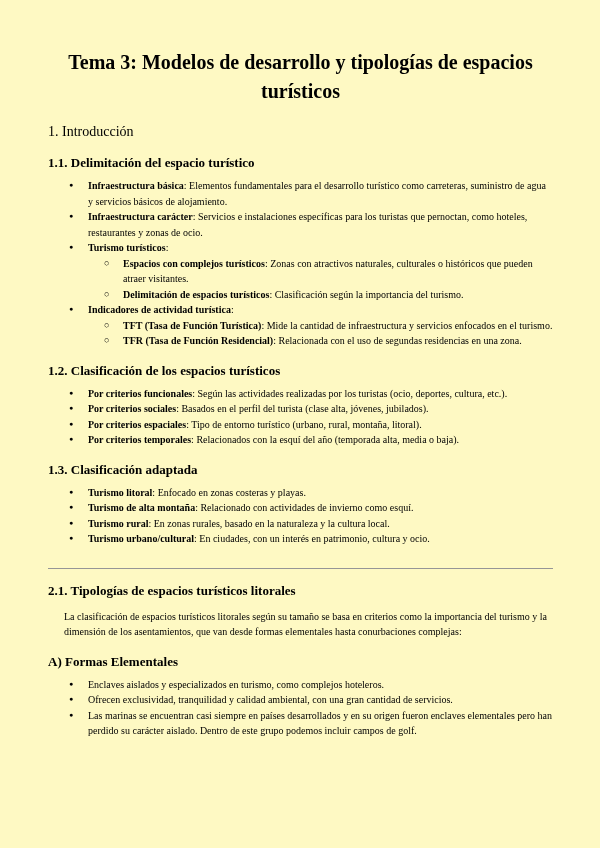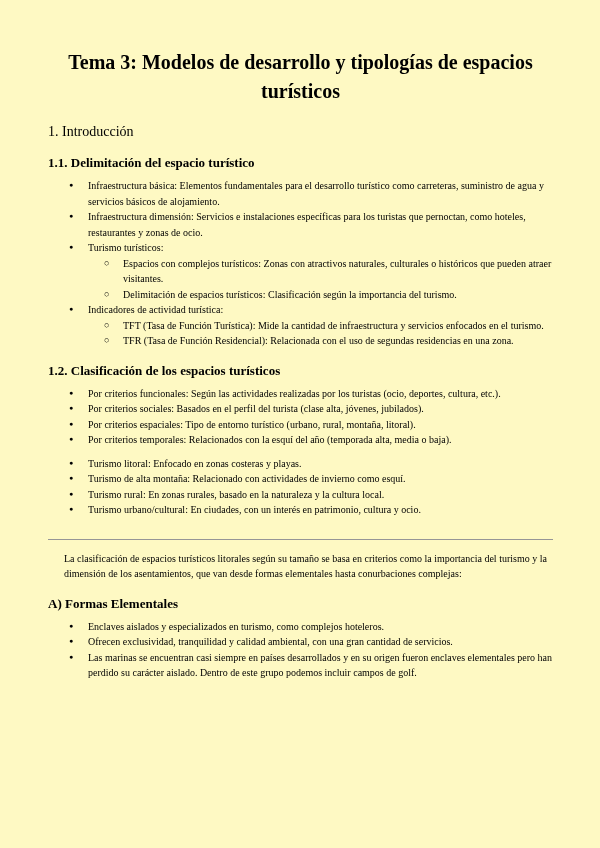--- a/index.html
+++ b/index.html
@@ -41,21 +41,21 @@
   }
   .li { display: flex; }
   .li .mk {
     flex: 0 0 19px;
     line-height: 15.5px;
   }
   .li.l1 .mk { font-size: 7px; }
   .li.l2 { margin-left: 35px; }
   .li.l2 .mk { font-size: 9px; }
   .li .tx { flex: 1; }
-  .tx b { font-weight: normal; }
+  .tx b { font-weight: bold; }
   .para {
     font-size: 10px;
     line-height: 15.5px;
     margin: 11px 0 0 16px;
   }
   hr.divider {
     border: none;
     border-top: 1px solid #969696;
     margin: 21px 0 0 0;
   }
@@ -75,21 +75,21 @@
 
   <div class="h2">1.1. Delimitación del espacio turístico</div>
 
   <div class="list">
     <div class="li l1">
       <span class="mk">●</span>
       <div class="tx"><b>Infraestructura básica</b><span>: Elementos fundamentales para el desarrollo turístico como carreteras, suministro de agua y servicios básicos de alojamiento.</span></div>
     </div>
     <div class="li l1">
       <span class="mk">●</span>
-      <div class="tx"><b>Infraestructura dimensión</b><span>: Servicios e instalaciones específicas para los turistas que pernoctan, como hoteles, restaurantes y zonas de ocio.</span></div>
+      <div class="tx"><b>Infraestructura carácter</b><span>: Servicios e instalaciones específicas para los turistas que pernoctan, como hoteles, restaurantes y zonas de ocio.</span></div>
     </div>
     <div class="li l1">
       <span class="mk">●</span>
       <div class="tx"><b>Turismo turísticos</b><span>:</span></div>
     </div>
     <div class="li l2">
       <span class="mk">○</span>
       <div class="tx"><b>Espacios con complejos turísticos</b><span>: Zonas con atractivos naturales, culturales o históricos que pueden atraer visitantes.</span></div>
     </div>
     <div class="li l2">
@@ -124,20 +124,21 @@
     <div class="li l1">
       <span class="mk">●</span>
       <div class="tx"><b>Por criterios espaciales</b><span>: Tipo de entorno turístico (urbano, rural, montaña, litoral).</span></div>
     </div>
     <div class="li l1">
       <span class="mk">●</span>
       <div class="tx"><b>Por criterios temporales</b><span>: Relacionados con la esquí del año (temporada alta, media o baja).</span></div>
     </div>
   </div>
 
+  <div class="h2">1.3. Clasificación adaptada</div>
 
   <div class="list">
     <div class="li l1">
       <span class="mk">●</span>
       <div class="tx"><b>Turismo litoral</b><span>: Enfocado en zonas costeras y playas.</span></div>
     </div>
     <div class="li l1">
       <span class="mk">●</span>
       <div class="tx"><b>Turismo de alta montaña</b><span>: Relacionado con actividades de invierno como esquí.</span></div>
     </div>
@@ -147,20 +148,21 @@
     </div>
     <div class="li l1">
       <span class="mk">●</span>
       <div class="tx"><b>Turismo urbano/cultural</b><span>: En ciudades, con un interés en patrimonio, cultura y ocio.</span></div>
     </div>
   </div>
 
   <hr class="divider">
 
 
+  <div class="h2">2.1. Tipologías de espacios turísticos litorales</div>
 
   <div class="para">La clasificación de espacios turísticos litorales según su tamaño se basa en criterios como la importancia del turismo y la dimensión de los asentamientos, que van desde formas elementales hasta conurbaciones complejas:</div>
 
   <div class="h2">A) Formas Elementales</div>
 
   <div class="list">
     <div class="li l1">
       <span class="mk">●</span>
       <div class="tx"><span>Enclaves aislados y especializados en turismo, como complejos hoteleros.</span></div>
     </div>

